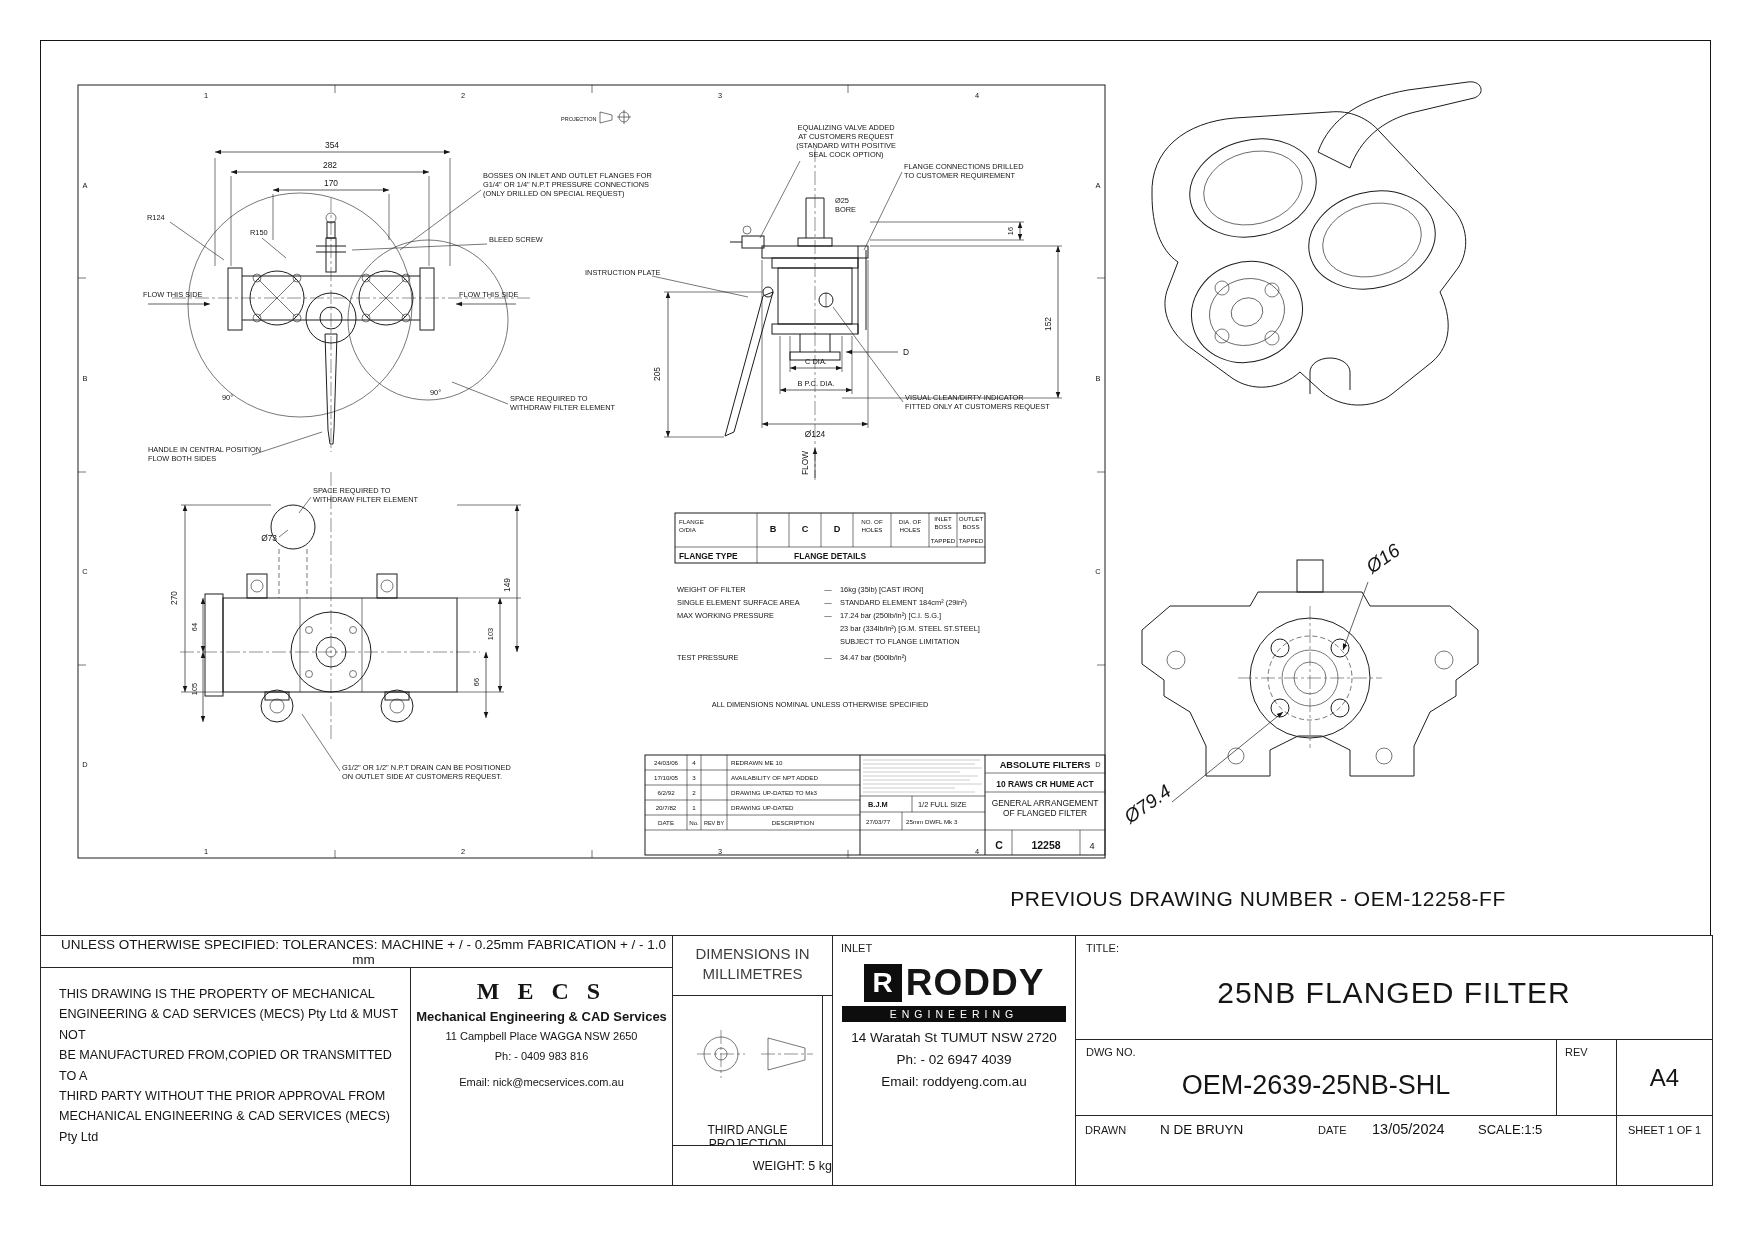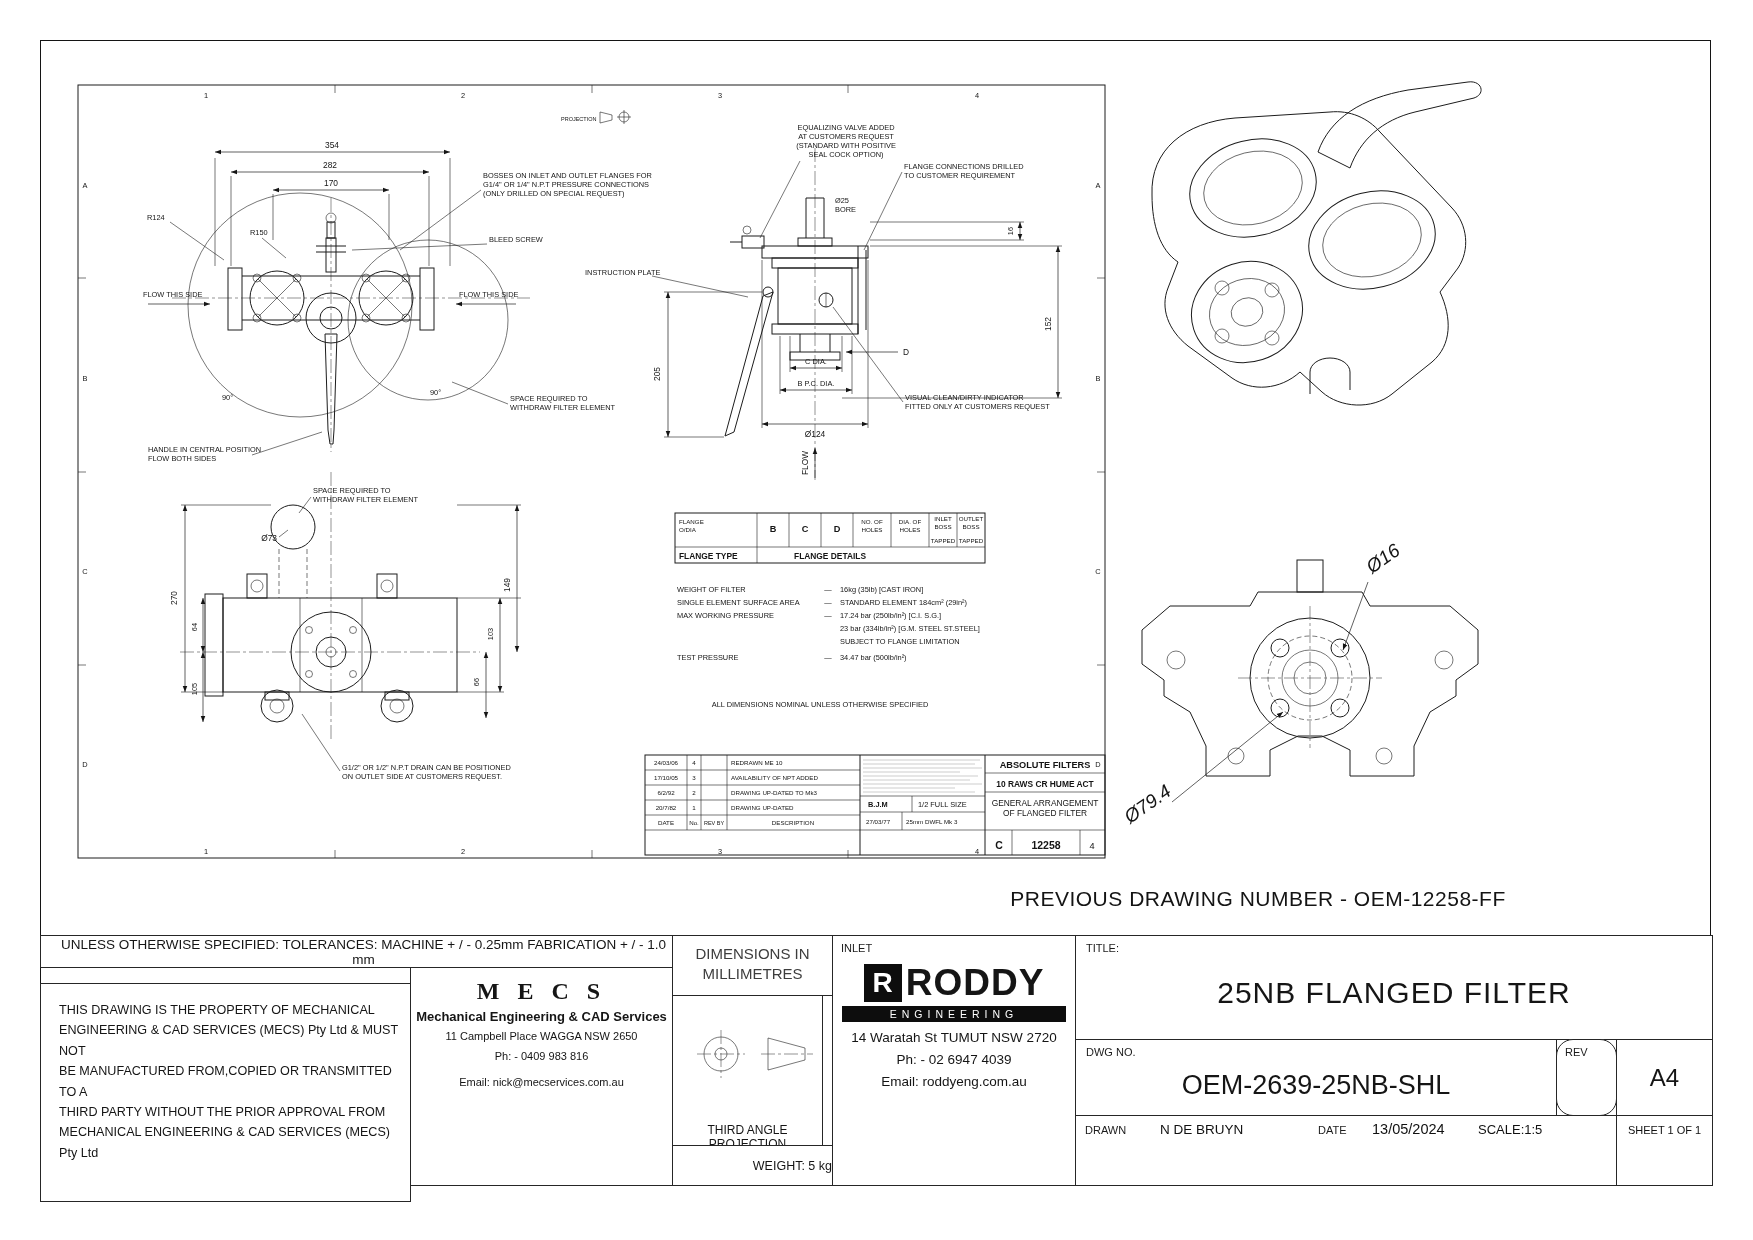--- a/index.html
+++ b/index.html
@@ -425,21 +425,21 @@
       <line class="dm" x1="1172" y1="802" x2="1283" y2="712" marker-end="url(#ar)"></line>
     </g>
 
     <text class="prev mid" x="1258" y="906">PREVIOUS DRAWING NUMBER - OEM-12258-FF</text>
   </svg>
 
   <div class="cell centered" style="left:40px;top:935px;width:633px;height:33px;justify-content:flex-start;padding-left:14px;font-size:13.5px;">
     <span>UNLESS OTHERWISE SPECIFIED: TOLERANCES: MACHINE + / - 0.25mm  FABRICATION + / - 1.0 mm</span>
   </div>
 
-  <div class="cell" style="left:40px;top:967px;width:371px;height:219px;padding:16px 10px 0 18px;font-size:12.6px;line-height:1.62;margin-top:16px;">
+  <div class="cell" style="left:40px;top:967px;width:371px;height:219px;padding:16px 10px 0 18px;font-size:12.6px;line-height:1.62;">
     <div>THIS DRAWING IS THE PROPERTY OF MECHANICAL</div>
     <div>ENGINEERING &amp; CAD SERVICES (MECS) Pty Ltd &amp; MUST NOT</div>
     <div>BE MANUFACTURED FROM,COPIED OR TRANSMITTED TO A</div>
     <div>THIRD PARTY WITHOUT THE PRIOR APPROVAL FROM</div>
     <div>MECHANICAL ENGINEERING &amp; CAD SERVICES (MECS) Pty Ltd</div>
   </div>
 
   <div class="cell" style="left:410px;top:967px;width:263px;height:219px;text-align:center;padding-top:10px;">
     <div style="font-family:'Liberation Serif',serif;font-weight:bold;font-size:24px;letter-spacing:6px;">M E C S</div>
     <div style="font-weight:bold;font-size:13px;margin-top:4px;">Mechanical Engineering &amp; CAD Services</div>
@@ -484,21 +484,21 @@
   <div class="cell" style="left:1075px;top:935px;width:638px;height:105px;">
     <div class="lbl" style="left:10px;top:6px;">TITLE:</div>
     <div class="centered" style="position:absolute;left:0;top:22px;width:100%;height:70px;font-size:30px;letter-spacing:1px;">25NB FLANGED FILTER</div>
   </div>
 
   <div class="cell" style="left:1075px;top:1039px;width:482px;height:77px;">
     <div class="lbl" style="left:10px;top:6px;">DWG NO.</div>
     <div class="centered" style="position:absolute;left:0;top:18px;width:100%;height:55px;font-size:27px;">OEM-2639-25NB-SHL</div>
   </div>
 
-  <div class="cell" style="left:1556px;top:1039px;width:61px;height:77px;border-radius:17px;">
+  <div class="cell" style="left:1556px;top:1039px;width:61px;height:77px;">
     <div class="lbl" style="left:8px;top:6px;">REV</div>
   </div>
 
   <div class="cell centered" style="left:1616px;top:1039px;width:97px;height:77px;font-size:24px;">
     <span>A4</span>
   </div>
 
   <div class="cell" style="left:1075px;top:1115px;width:638px;height:71px;"></div>
   <div class="vline" style="left:1616px;top:1115px;height:71px;"></div>
   <div class="lbl" style="left:1085px;top:1124px;">DRAWN</div>

